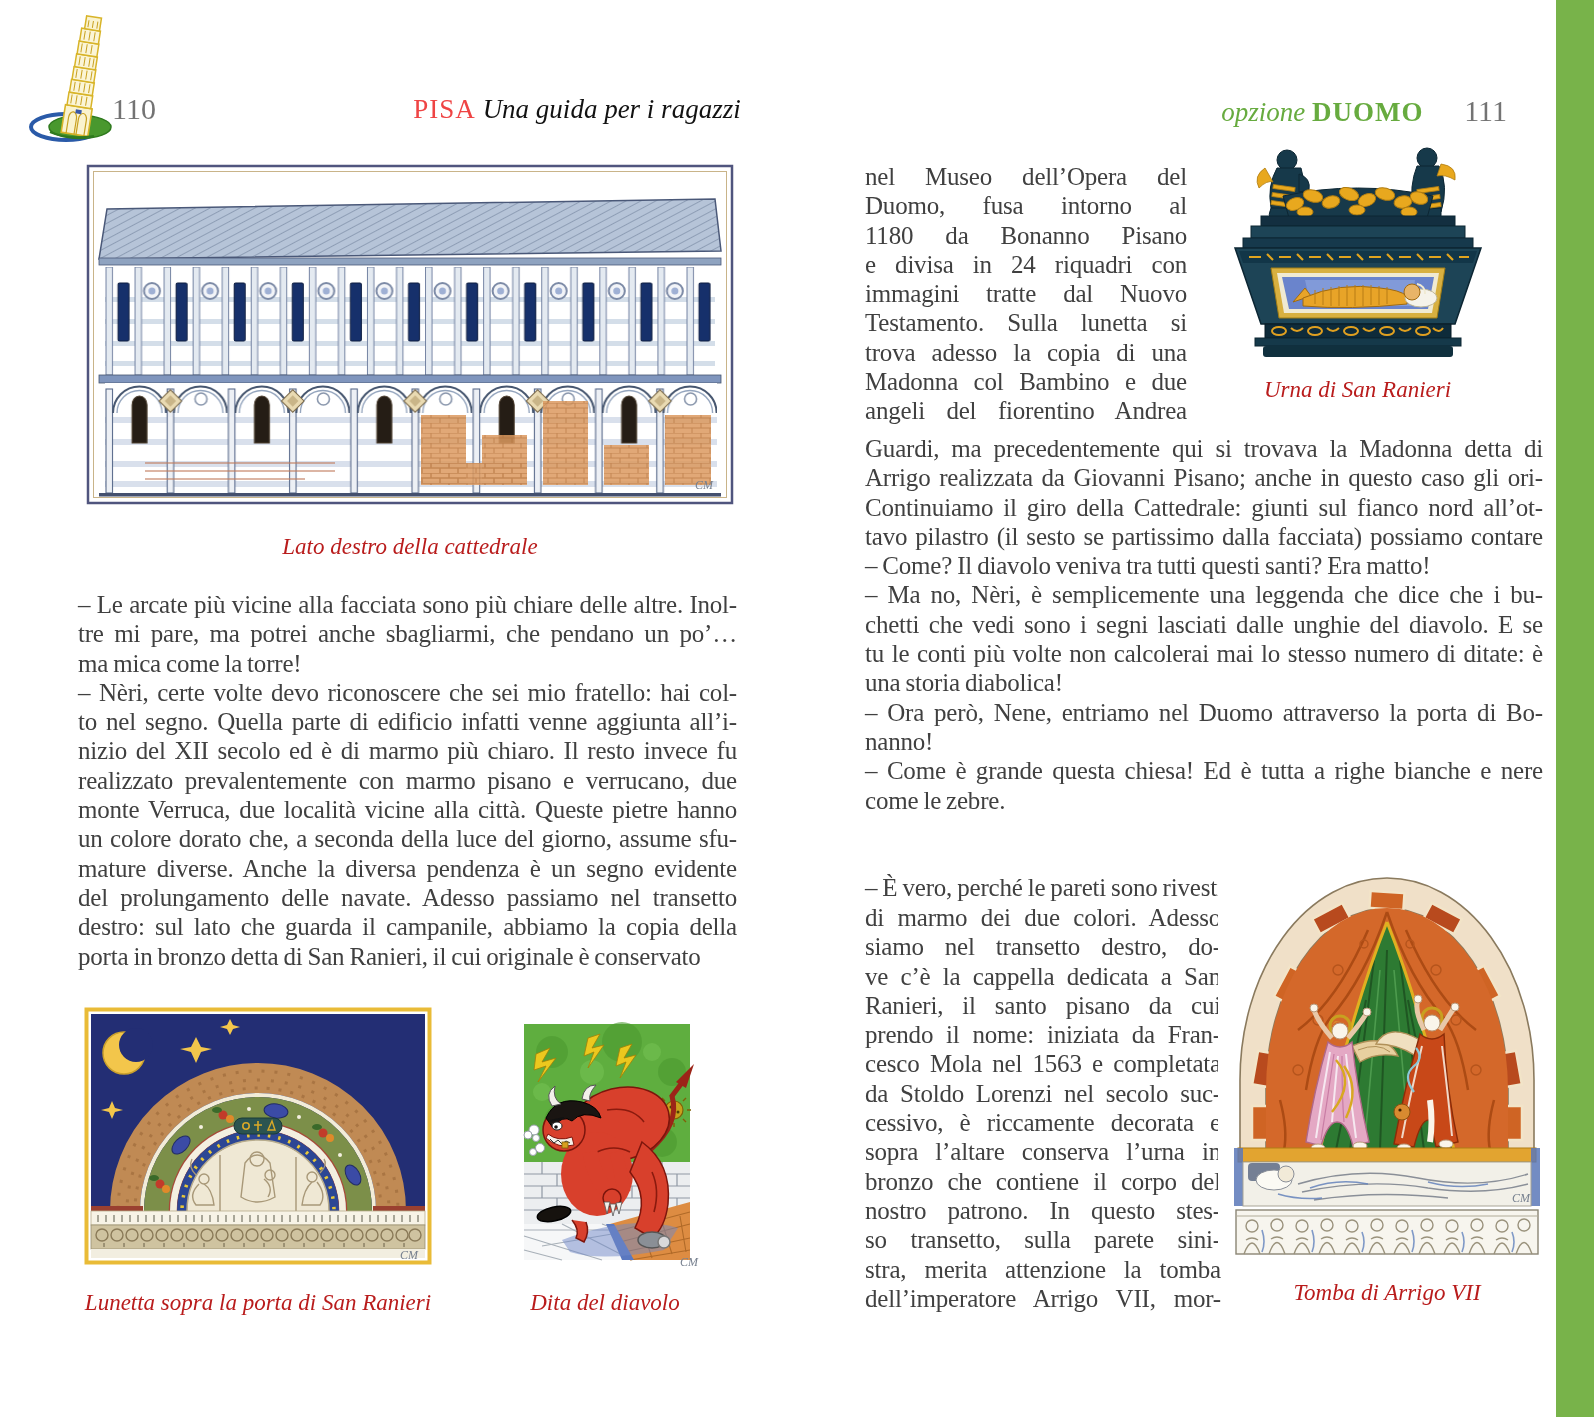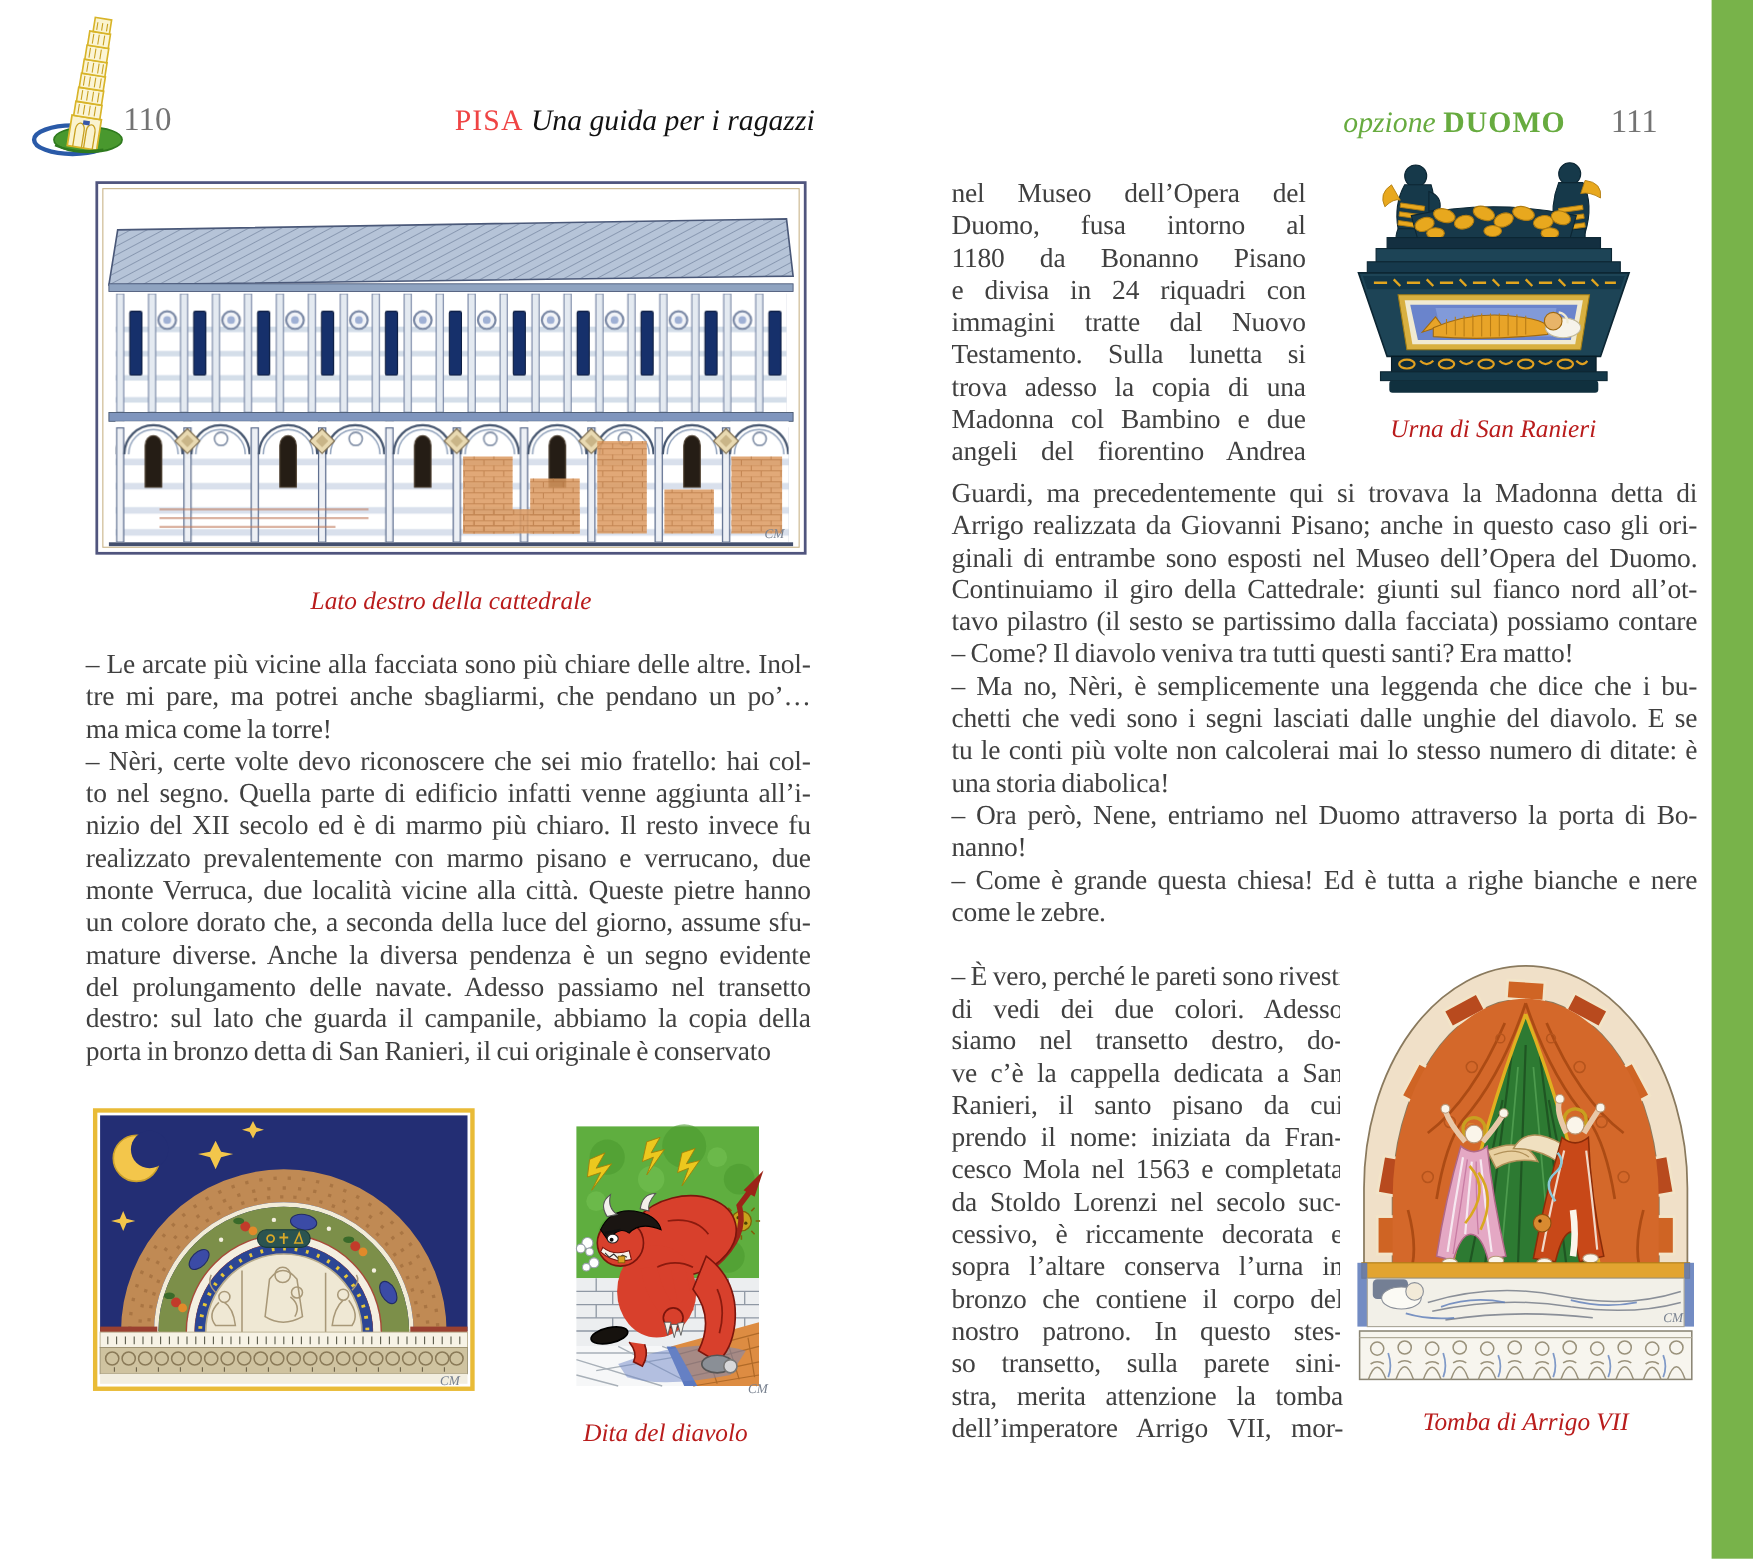--- a/index.html
+++ b/index.html
@@ -376,20 +376,21 @@
           <polygon points="114,201 117,212 120,200"></polygon>
       </g>
       <ellipse cx="52" cy="212" rx="17" ry="7" fill="#16120e" stroke="#000" transform="rotate(-12 52 212)"></ellipse>
       <path d="M70,218 Q78,228 74,236 L82,240 Q88,230 84,220" fill="#d8402c"></path>
       <ellipse cx="150" cy="238" rx="14" ry="8" fill="#8a8f96" stroke="#555"></ellipse>
       <circle cx="162" cy="240" r="6" fill="#d8d8da" stroke="#777"></circle>
     </g>
     <text x="178" y="264" class="sig">CM</text>
   </svg>
 
+  <div class="abs caption" style="left:58px;top:1290px;width:400px;">Lunetta sopra la porta di San Ranieri</div>
   <div class="abs caption" style="left:505px;top:1290px;width:200px;">Dita del diavolo</div>
 </div>
 
 <div class="abs" style="left:797px;top:0;width:759px;height:1417px;">
 
   <div class="abs rheader" style="left:200px;top:94px;width:510px;">
     <span class="sec-prefix">opzione</span>
     <span class="sec-title">DUOMO</span>
     <span class="pgnum">111</span>
   </div>
@@ -488,21 +489,20 @@
       <div class="line jl">immagini tratte dal Nuovo</div>
       <div class="line jl">Testamento. Sulla lunetta si</div>
       <div class="line jl">trova adesso la copia di una</div>
       <div class="line jl">Madonna col Bambino e due</div>
       <div class="line jl">angeli del fiorentino Andrea</div>
     </div>
   <div class="abs txt" style="left:68px;top:434px;width:678px;">
       <div class="para">
         <div class="line jl">Guardi, ma precedentemente qui si trovava la Madonna detta di</div>
         <div class="line jl">Arrigo realizzata da Giovanni Pisano; anche in questo caso gli ori-</div>
-        <div class="line jl">ginali di entrambe sono esposti nel Museo dell’Opera del Duomo.</div>
         <div class="line jl">Continuiamo il giro della Cattedrale: giunti sul fianco nord all’ot-</div>
         <div class="line jl">tavo pilastro (il sesto se partissimo dalla facciata) possiamo contare</div>
       </div>
       <div class="para">
         <div class="line">– Come? Il diavolo veniva tra tutti questi santi? Era matto!</div>
       </div>
       <div class="para">
         <div class="line jl">– Ma no, Nèri, è semplicemente una leggenda che dice che i bu-</div>
         <div class="line jl">chetti che vedi sono i segni lasciati dalle unghie del diavolo. E se</div>
         <div class="line jl">tu le conti più volte non calcolerai mai lo stesso numero di ditate: è</div>
@@ -514,21 +514,21 @@
       </div>
       <div class="para">
         <div class="line jl">– Come è grande questa chiesa! Ed è tutta a righe bianche e nere</div>
         <div class="line">come le zebre.</div>
       </div>
     </div>
   <div class="abs txt" style="left:68px;top:873px;width:420px;">
     <div class="line">– È vero, perché le pareti sono rivestite</div>
   </div>
   <div class="abs txt" style="left:68px;top:903px;width:356px;">
-      <div class="line jl">di vedi dei due colori. Adesso</div>
+      <div class="line jl">di marmo dei due colori. Adesso</div>
       <div class="line jl">siamo nel transetto destro, do-</div>
       <div class="line jl">ve c’è la cappella dedicata a San</div>
       <div class="line jl">Ranieri, il santo pisano da cui</div>
       <div class="line jl">prendo il nome: iniziata da Fran-</div>
       <div class="line jl">cesco Mola nel 1563 e completata</div>
       <div class="line jl">da Stoldo Lorenzi nel secolo suc-</div>
       <div class="line jl">cessivo, è riccamente decorata e</div>
       <div class="line jl">sopra l’altare conserva l’urna in</div>
       <div class="line jl">bronzo che contiene il corpo del</div>
       <div class="line jl">nostro patrono. In questo stes-</div>

